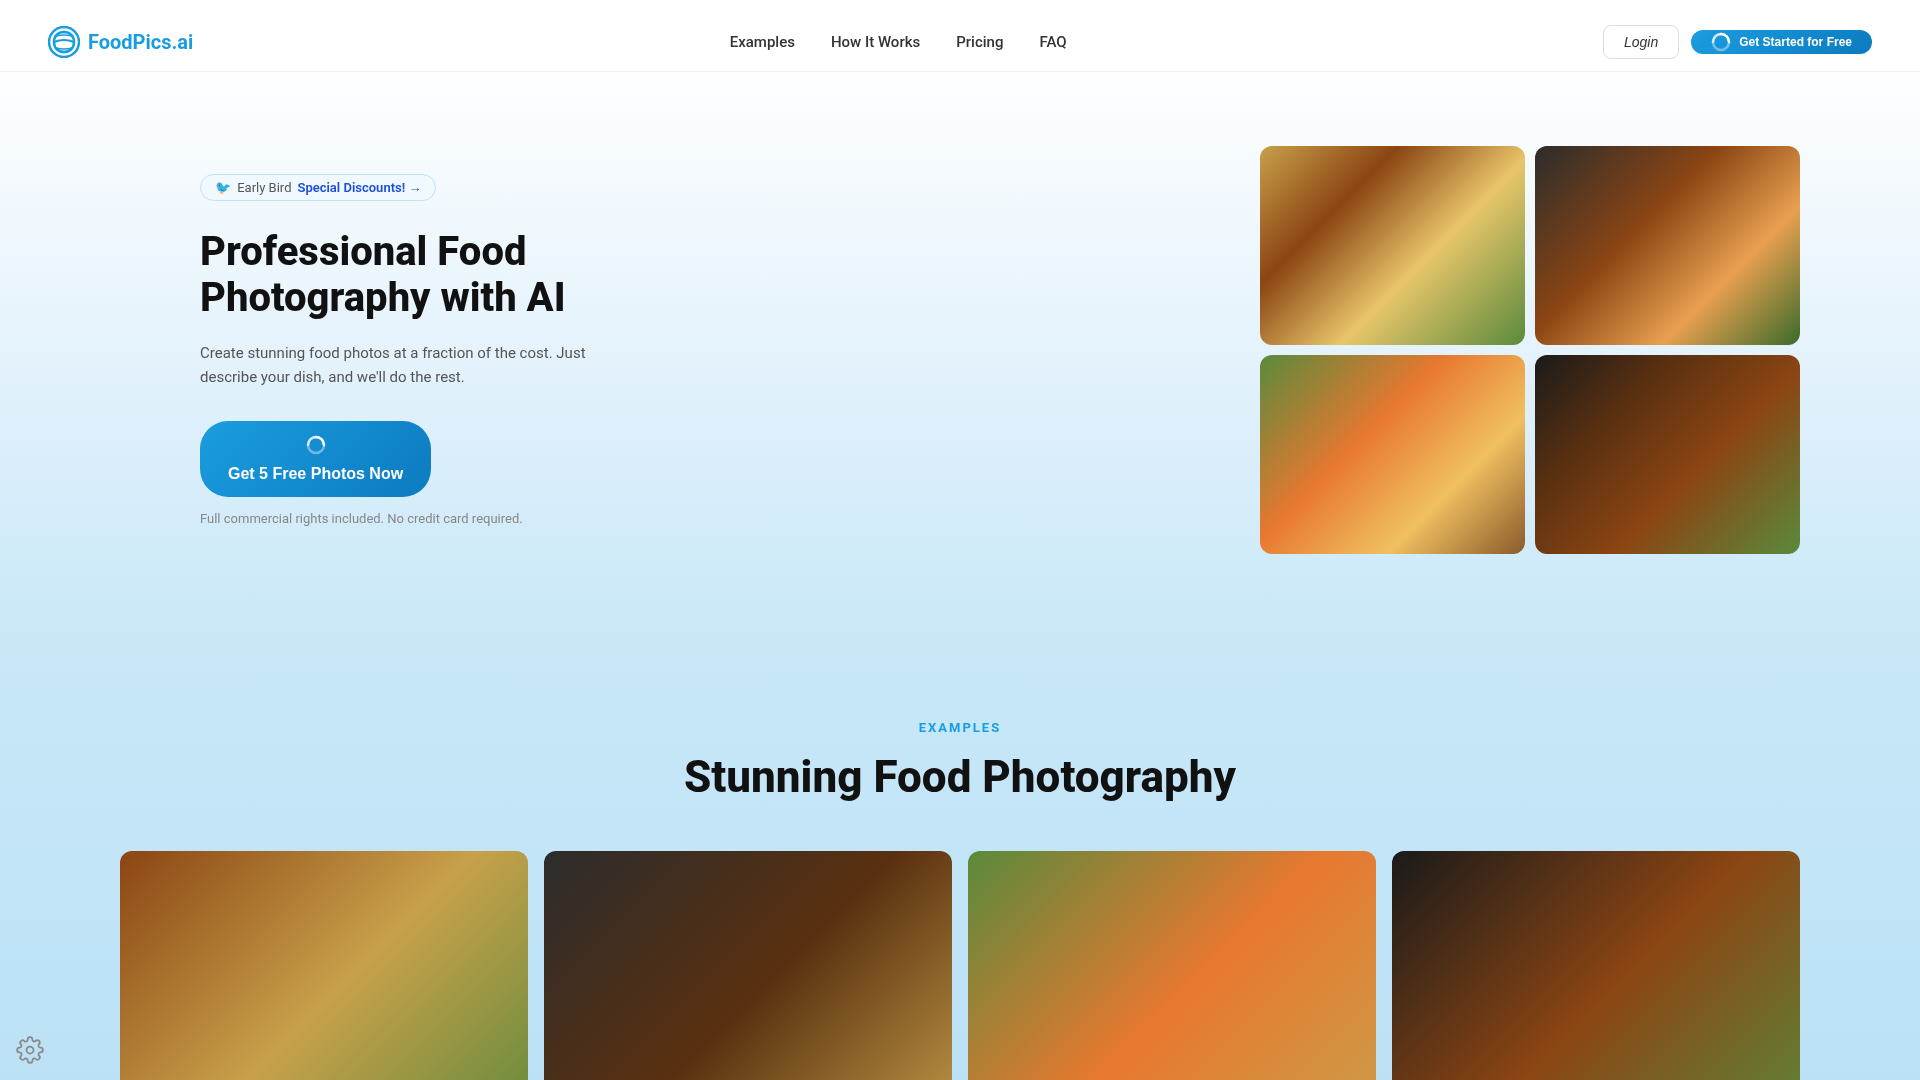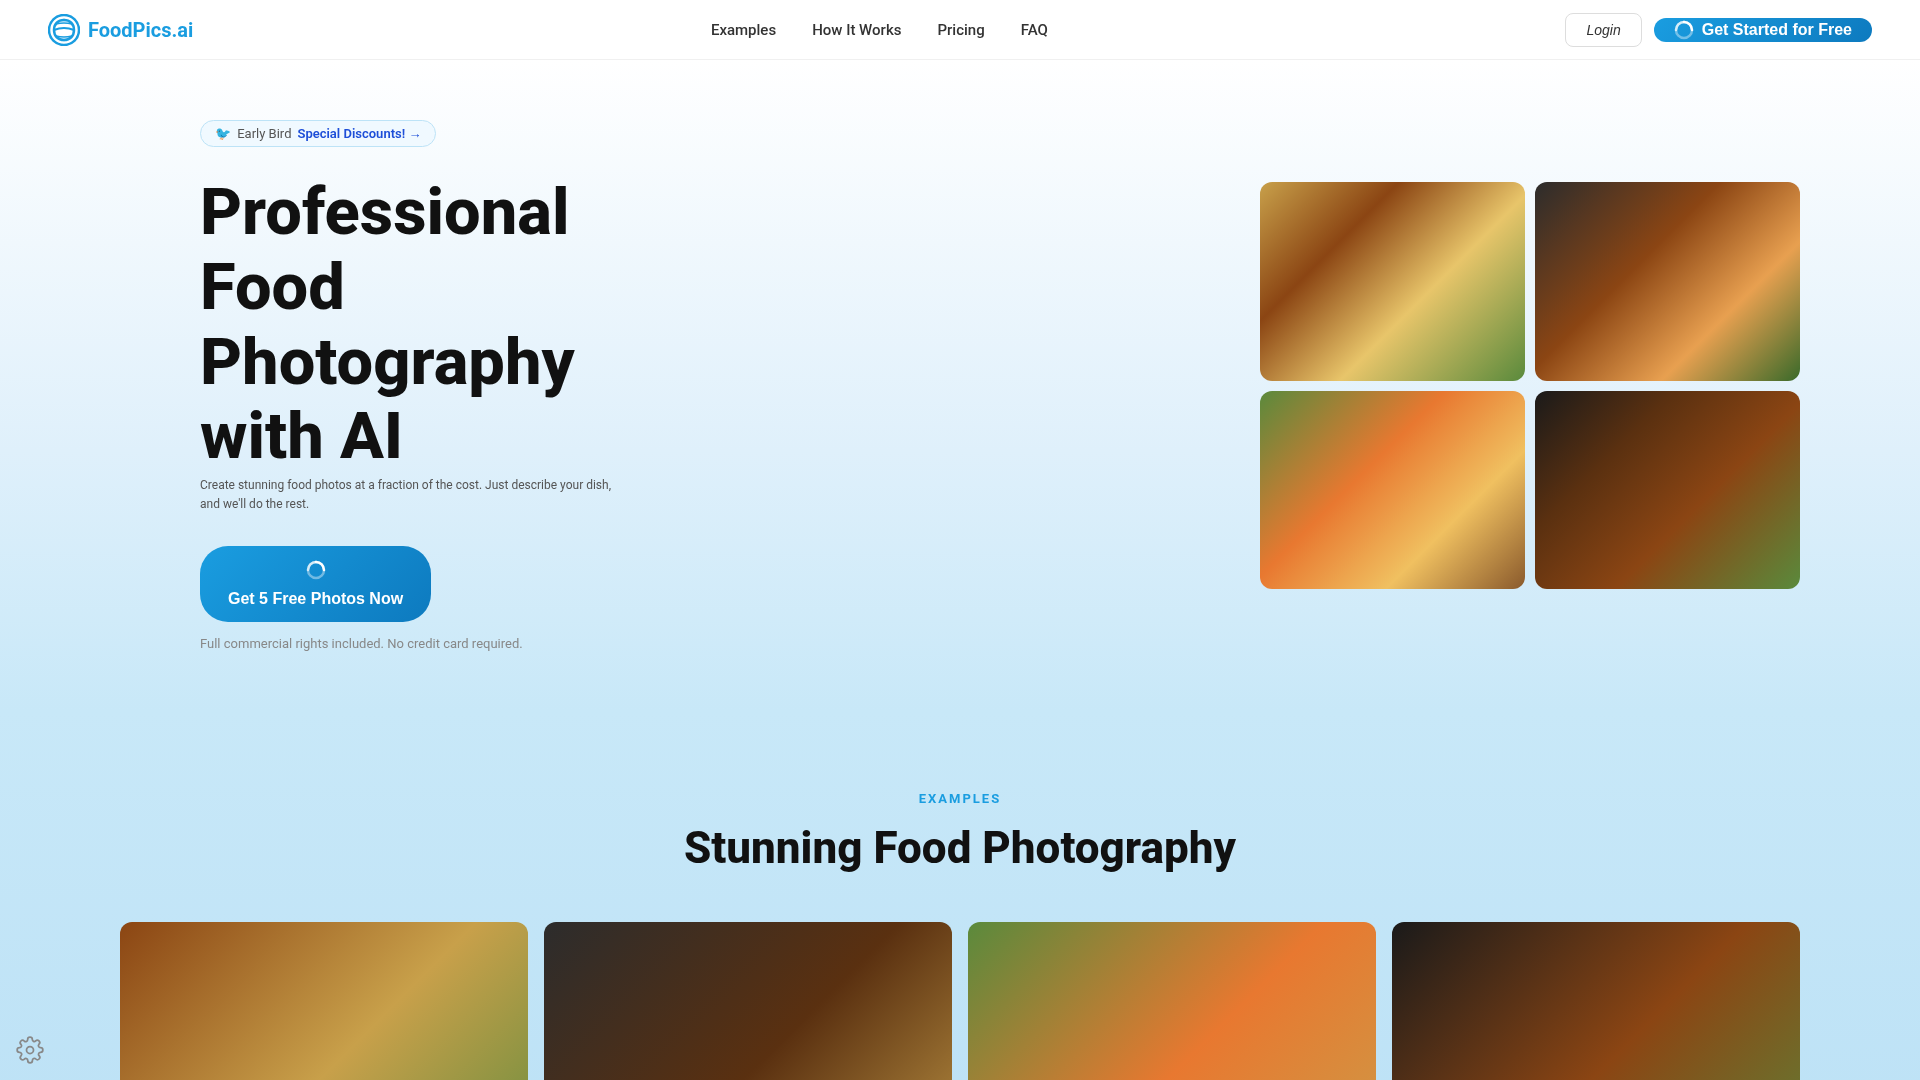--- a/index.html
+++ b/index.html
@@ -2,37 +2,37 @@
 <html><head>
   <meta charset="utf-8">
   <style>
     * { margin: 0; padding: 0; box-sizing: border-box; }
     body { font-family: -apple-system, BlinkMacSystemFont, 'Segoe UI', Roboto, sans-serif; background: #fff; overflow-x: hidden; }
 
     
     nav {
       display: flex; align-items: center; justify-content: space-between;
       padding: 0 48px; height: 60px; background: #fff;
-      border-bottom: 1px solid #f0f0f0; position: sticky; top: 0; z-index: 100;
+      border-bottom: 1px solid #f0f0f0; position: sticky; top: 12px; z-index: 100;
     }
     .nav-logo { display: flex; align-items: center; gap: 8px; text-decoration: none; }
     .nav-logo-icon { width: 32px; height: 32px; }
     .nav-logo-text { font-size: 20px; font-weight: 700; color: #1a9de0; }
     .nav-links { display: flex; align-items: center; gap: 36px; }
     .nav-link { text-decoration: none; color: #333; font-size: 15px; font-weight: 500; }
     .nav-actions { display: flex; align-items: center; gap: 12px; }
     .btn-login {
       padding: 8px 20px; border: 1px solid #ddd; border-radius: 8px;
       background: #fff; color: #333; font-size: 14px; font-weight: 500; cursor: pointer; font-style: italic;
     }
     .btn-cta {
       display: flex; align-items: center; gap: 8px;
       padding: 2px 20px; border-radius: 24px; border: none;
       background: linear-gradient(135deg, #1a9de0, #0d7abf);
-      color: #fff; font-size: 16px; font-weight: 600; cursor: pointer;
+      color: #fff; font-size: 12px; font-weight: 600; cursor: pointer;
     }
     .btn-cta-icon { width: 20px; height: 20px; }
 
     
     .hero {
       min-height: 580px;
       background: linear-gradient(180deg, #ffffff 0%, #dff0fb 60%, #c8e8f8 100%);
       display: flex; align-items: center; justify-content: space-between;
       padding: 60px 120px 60px 200px; gap: 60px;
     }
@@ -40,22 +40,22 @@
     .hero-badge {
       display: inline-flex; align-items: center; gap: 6px;
       background: #f0f9ff; border: 1px solid #bde3f7; border-radius: 20px;
       padding: 5px 14px; margin-bottom: 28px; font-size: 13px;
     }
     .hero-badge-label { color: #555; }
     .hero-badge-cta {
       color: #1d4ed8; font-weight: 600; cursor: pointer;
       display: flex; align-items: center; gap: 3px;
     }
-    .hero-title { font-size: 65px; font-weight: 800; line-height: 1.15; color: #111; margin-bottom: 2px; }
-    .hero-subtitle { font-size: 12px; color: #555; line-height: 1.6; margin-bottom: 32px; max-width: 420px; }
+    .hero-title { font-size: 40px; font-weight: 800; line-height: 1.15; color: #111; margin-bottom: 20px; }
+    .hero-subtitle { font-size: 15px; color: #555; line-height: 1.6; margin-bottom: 32px; max-width: 420px; }
     .btn-hero-cta {
       display: inline-flex; align-items: center; gap: 10px;
       padding: 14px 28px; border-radius: 28px; border: none;
       background: linear-gradient(135deg, #1a9de0, #0d7abf);
       color: #fff; font-size: 16px; font-weight: 600; cursor: pointer; margin-bottom: 14px; flex-direction: column;
     }
     .hero-disclaimer { font-size: 13px; color: #888; }
 
     
     .hero-right {

